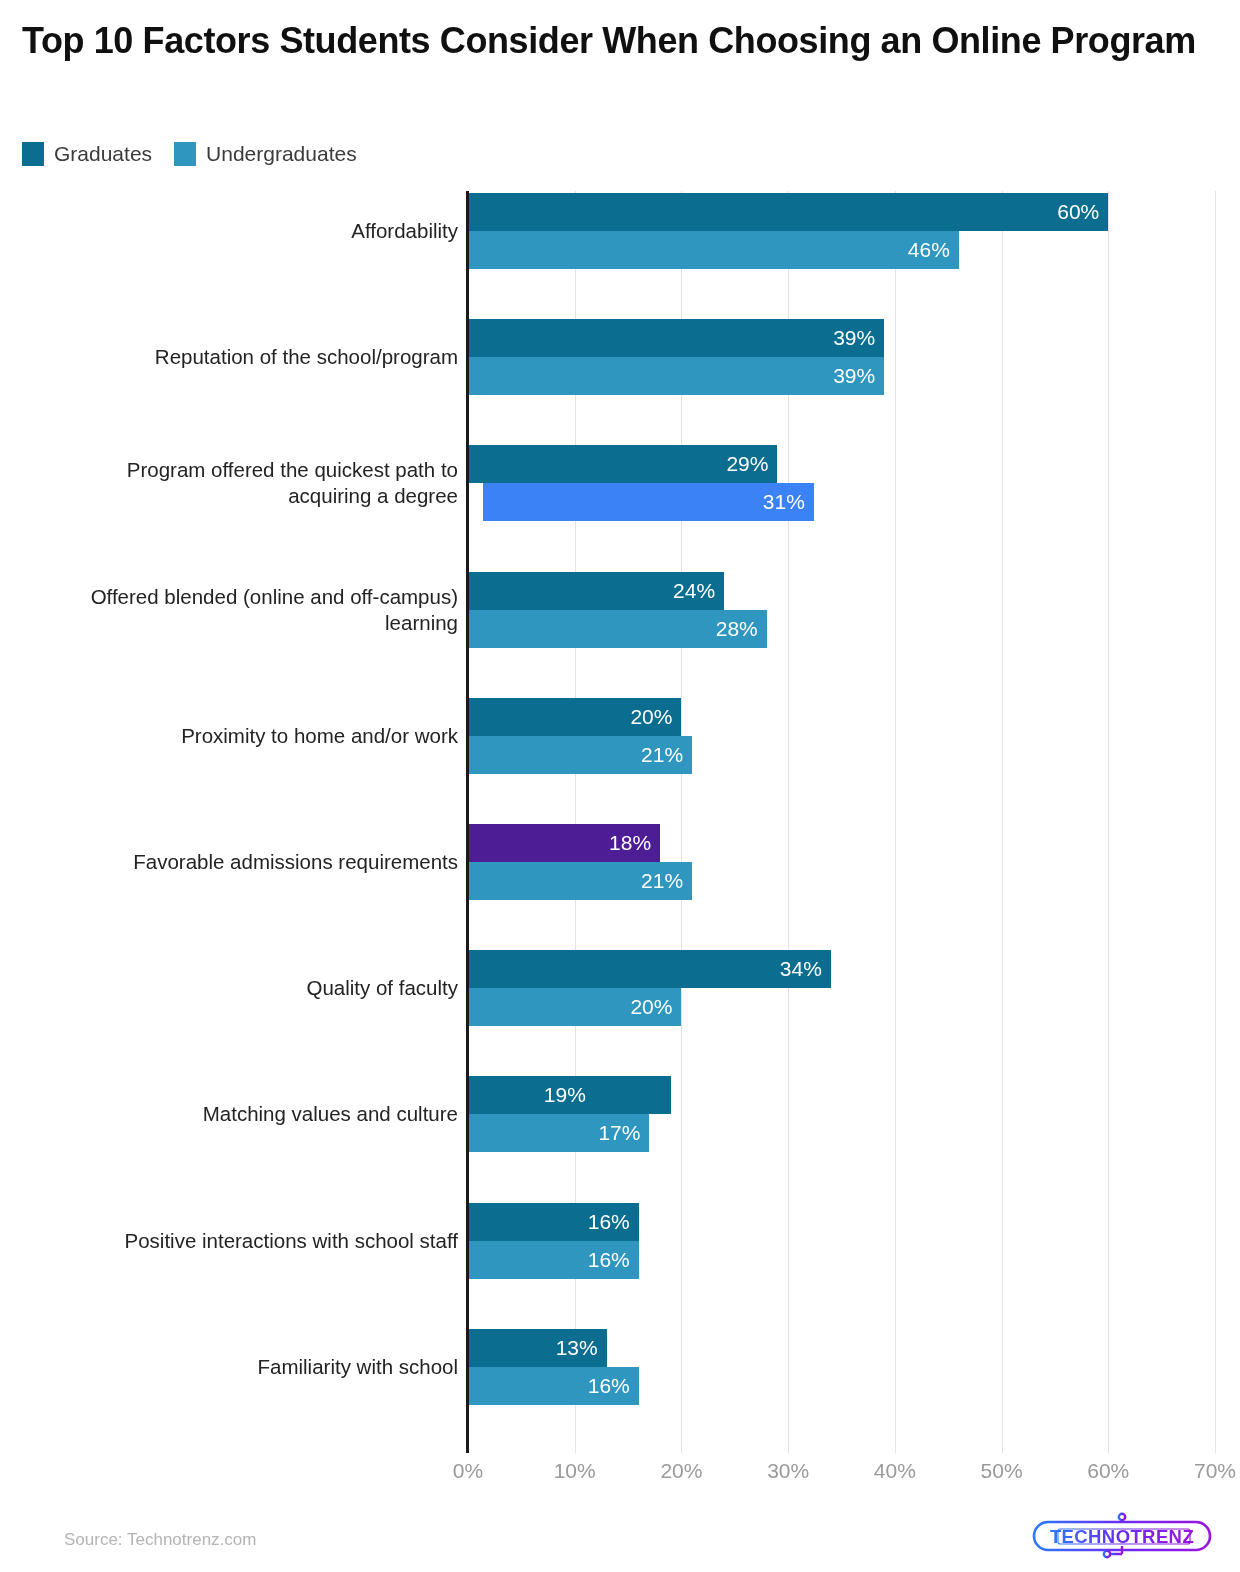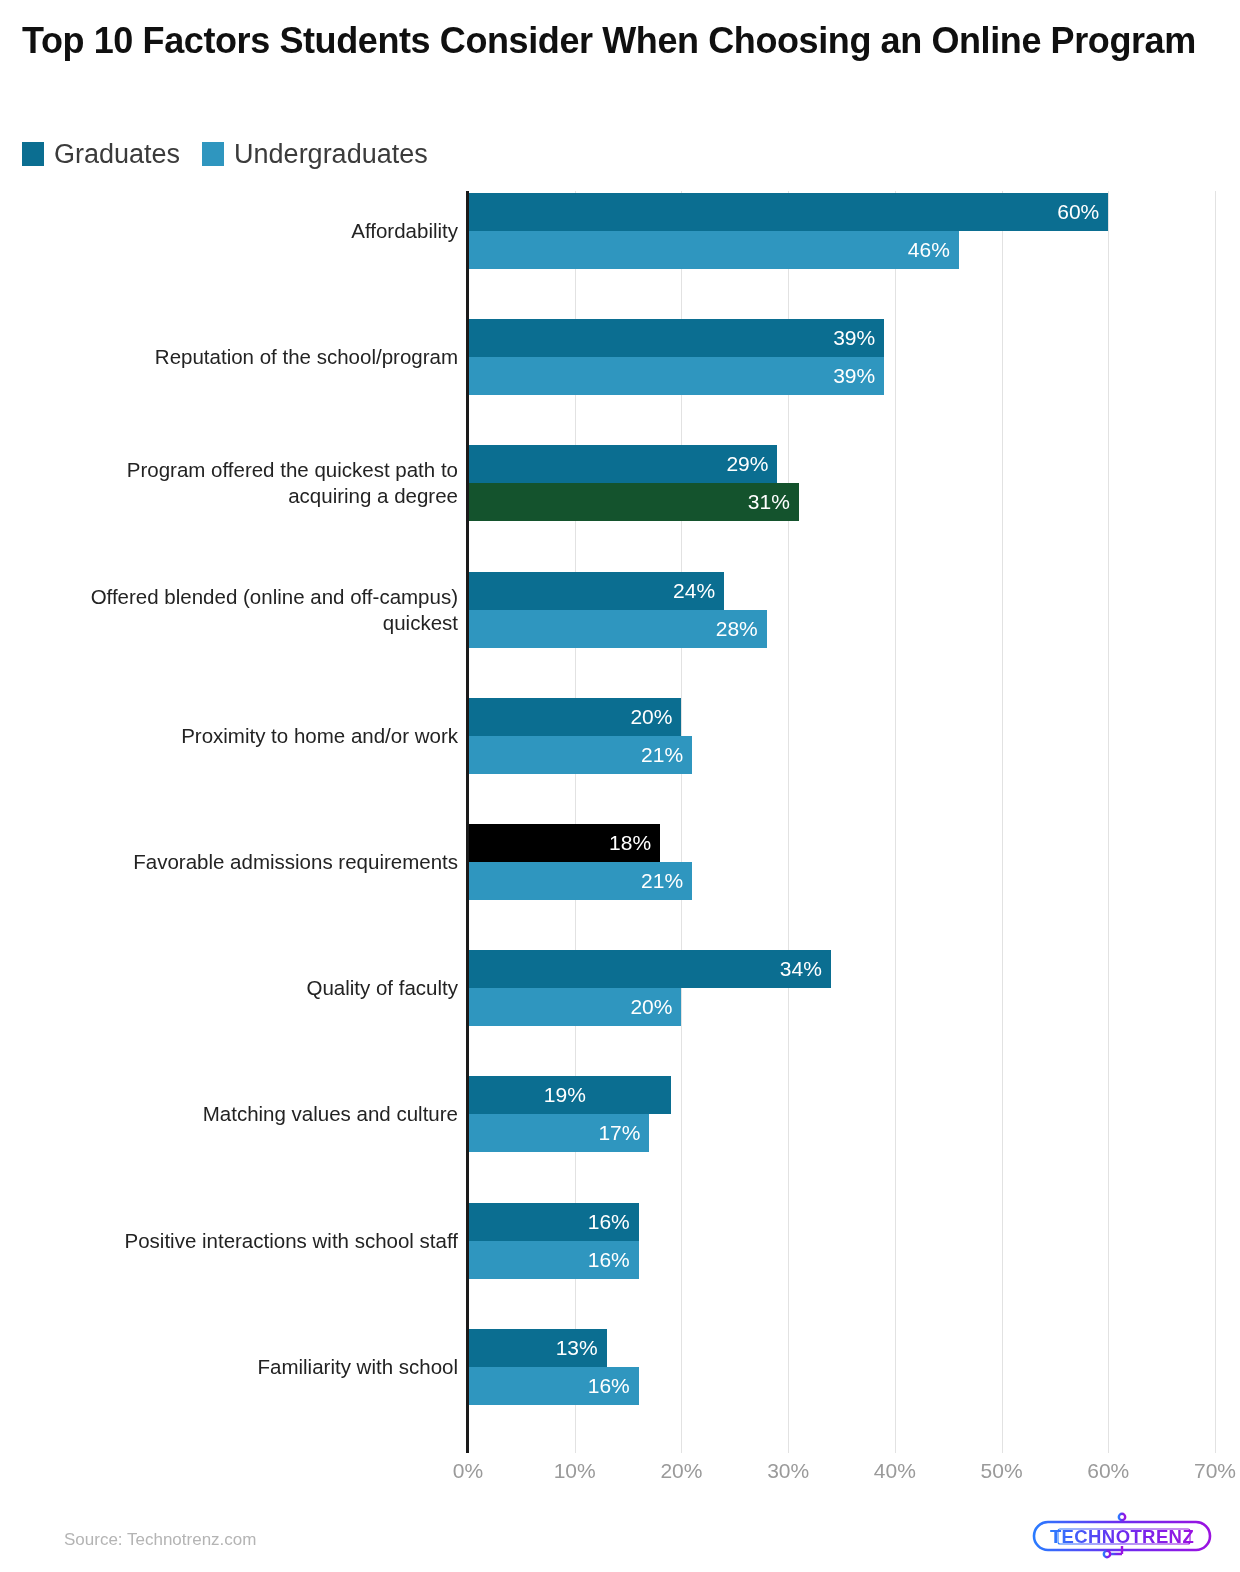--- a/index.html
+++ b/index.html
@@ -44,21 +44,21 @@
     display: flex;
     align-items: center;
     gap: 10px;
   }
   .legend-swatch {
     width: 22px;
     height: 24px;
     display: block;
   }
   .legend-label {
-    font-size: 27px;
+    font-size: 21px;
     color: #3b3b3b;
     line-height: 24px;
   }
 
   
   #plot {
     position: absolute;
     left: 0;
     top: 191px;
     width: 1240px;
@@ -173,21 +173,21 @@
       <span class="legend-swatch" style="background: rgb(47, 150, 191);"></span>
       <span class="legend-label">Undergraduates</span>
     </div>
   </div>
 
   <div id="plot">
     <div id="cat-col">
         <div class="cat-label" style="top: 27px;"><span>Affordability</span></div>
         <div class="cat-label" style="top: 153.2px;"><span>Reputation of the school/program</span></div>
         <div class="cat-label" style="top: 266.4px;"><span>Program offered the quickest path to</span><br><span>acquiring a degree</span></div>
-        <div class="cat-label" style="top: 392.6px;"><span>Offered blended (online and off-campus)</span><br><span>quickest</span></div>
+        <div class="cat-label" style="top: 392.6px;"><span>Offered blended (online and off-campus)</span><br><span>learning</span></div>
         <div class="cat-label" style="top: 531.8px;"><span>Proximity to home and/or work</span></div>
         <div class="cat-label" style="top: 658px;"><span>Favorable admissions requirements</span></div>
         <div class="cat-label" style="top: 784.2px;"><span>Quality of faculty</span></div>
         <div class="cat-label" style="top: 910.4px;"><span>Matching values and culture</span></div>
         <div class="cat-label" style="top: 1036.6px;"><span>Positive interactions with school staff</span></div>
         <div class="cat-label" style="top: 1162.8px;"><span>Familiarity with school</span></div>
       </div>
     <div id="canvas">
       <div id="axis-line"></div>
     <div class="gridline" style="left: 0px;"></div>
@@ -206,36 +206,36 @@
         </div>
         <div class="bar" style="background: rgb(11, 110, 145); left: 0px; top: 128.2px; width: 416.186px;">
           <span class="bar-value">39%</span>
         </div>
         <div class="bar" style="background: rgb(47, 150, 191); left: 0px; top: 166.2px; width: 416.186px;">
           <span class="bar-value">39%</span>
         </div>
         <div class="bar" style="background: rgb(11, 110, 145); left: 0px; top: 254.4px; width: 309.471px;">
           <span class="bar-value">29%</span>
         </div>
-        <div class="bar" style="background: #14532d; left: 0px; top: 292.4px; width: 330.814px;">
+        <div class="bar" style="background: #3b82f6; left: 15px; top: 292.4px; width: 330.814px;">
           <span class="bar-value">31%</span>
         </div>
         <div class="bar" style="background: rgb(11, 110, 145); left: 0px; top: 380.6px; width: 256.114px; align-items: center;">
           <span class="bar-value">24%</span>
         </div>
         <div class="bar" style="background: rgb(47, 150, 191); left: 0px; top: 418.6px; width: 298.8px;">
           <span class="bar-value">28%</span>
         </div>
         <div class="bar" style="background: rgb(11, 110, 145); left: 0px; top: 506.8px; width: 213.429px;">
           <span class="bar-value">20%</span>
         </div>
         <div class="bar" style="background: rgb(47, 150, 191); left: 0px; top: 544.8px; width: 224.1px;">
           <span class="bar-value">21%</span>
         </div>
-        <div class="bar" style="background: #000000; left: 0px; top: 633px; width: 192.086px;">
+        <div class="bar" style="background: #4c1d95; left: 0px; top: 633px; width: 192.086px;">
           <span class="bar-value">18%</span>
         </div>
         <div class="bar" style="background: rgb(47, 150, 191); left: 0px; top: 671px; width: 224.1px;">
           <span class="bar-value">21%</span>
         </div>
         <div class="bar" style="background: rgb(11, 110, 145); left: 0px; top: 759.2px; width: 362.829px;">
           <span class="bar-value">34%</span>
         </div>
         <div class="bar" style="background: rgb(47, 150, 191); left: 0px; top: 797.2px; width: 213.429px;">
           <span class="bar-value">20%</span>

